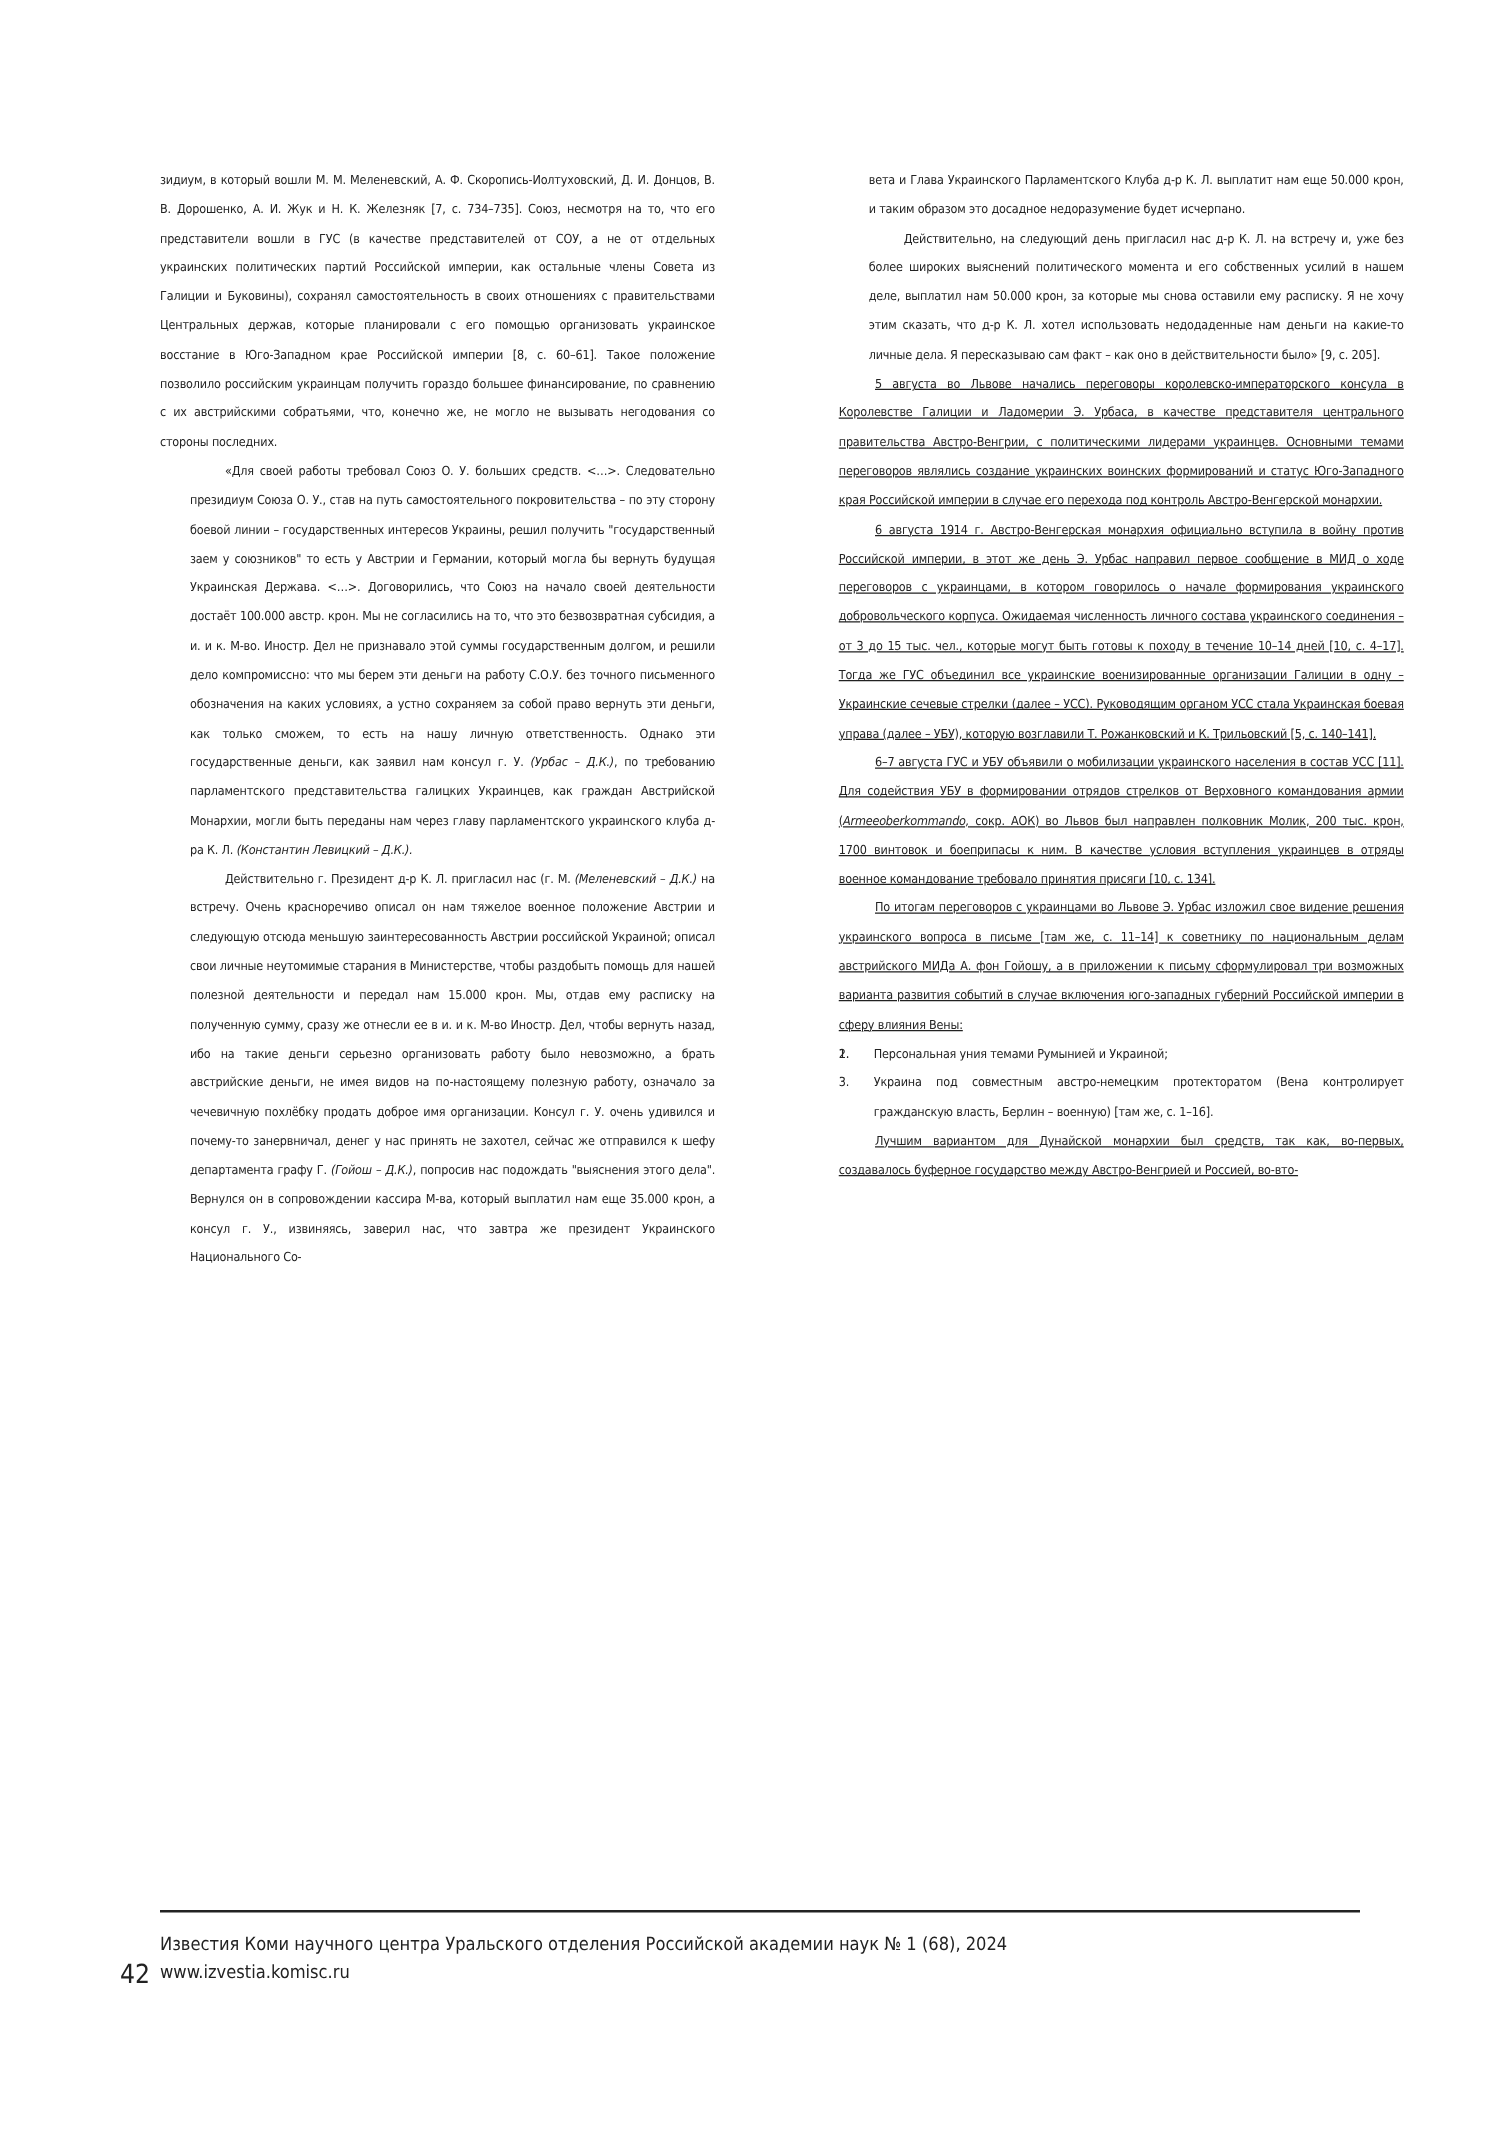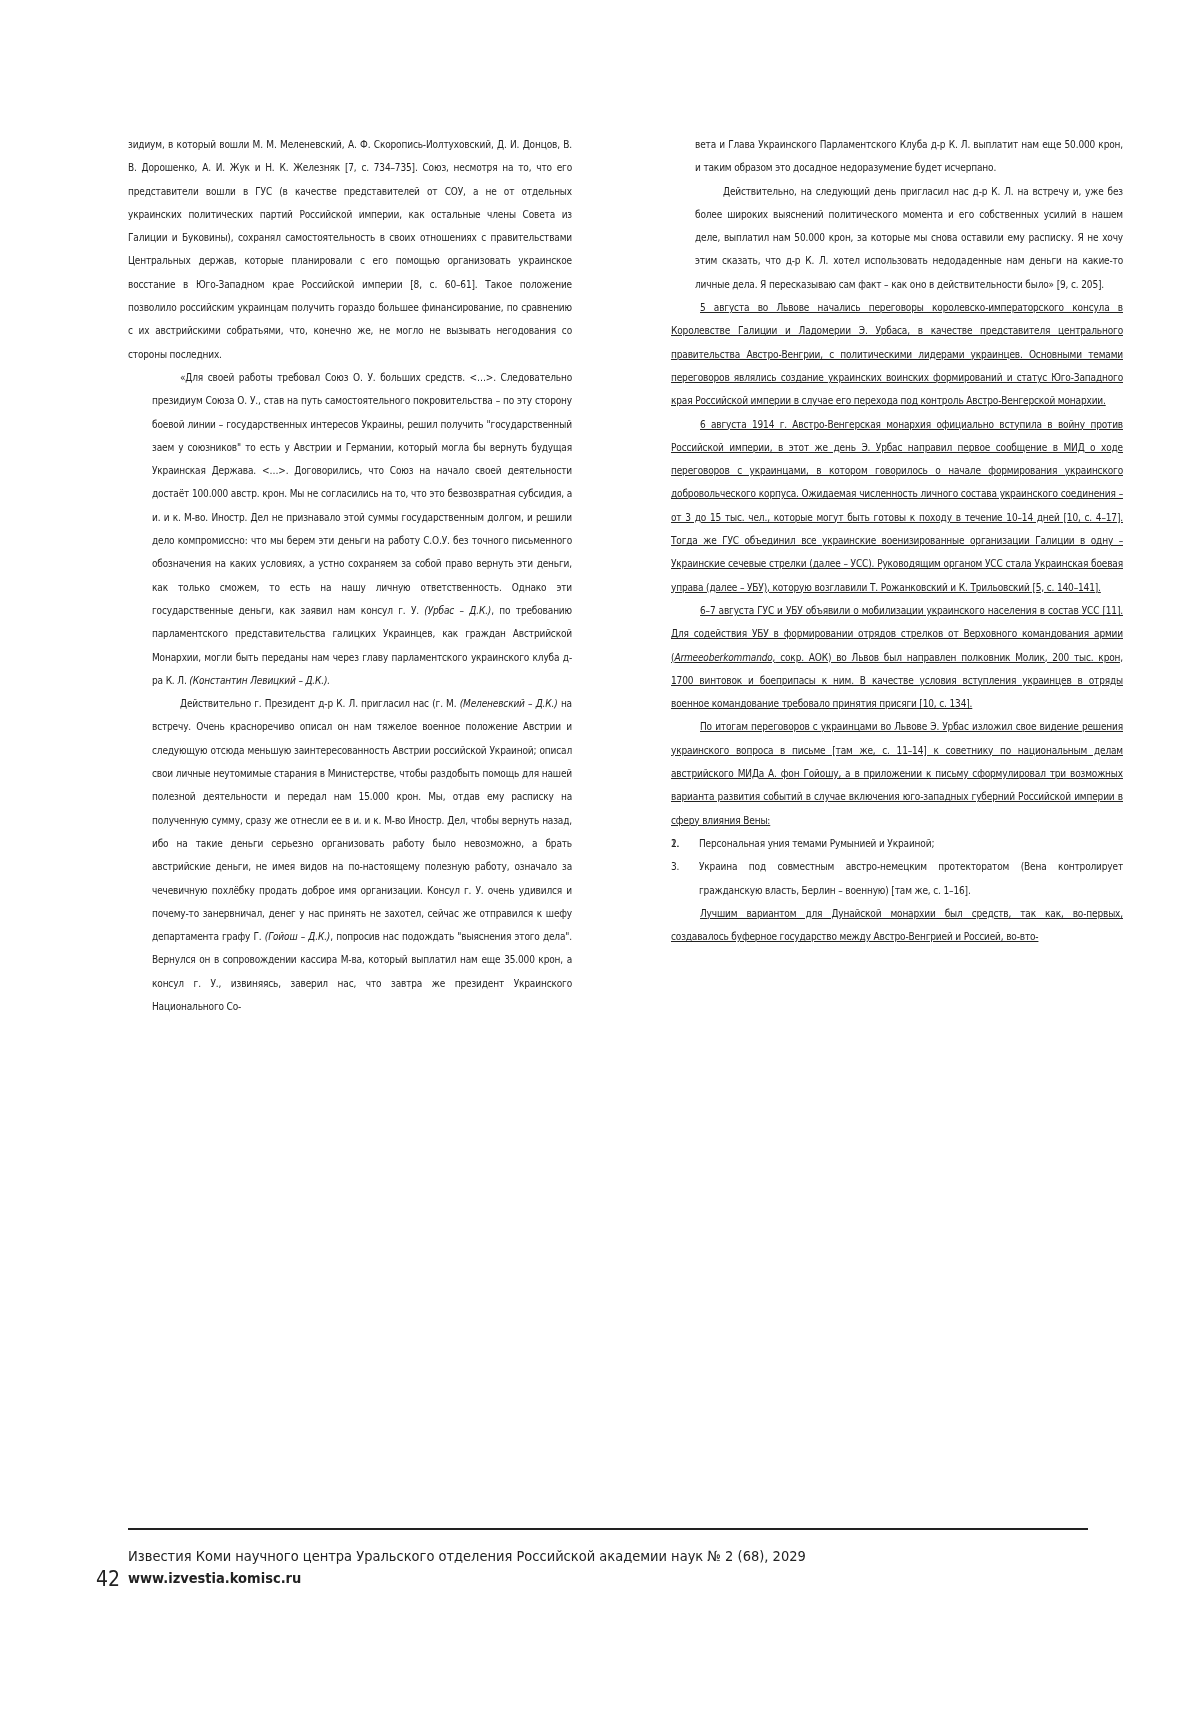--- a/index.html
+++ b/index.html
@@ -13,21 +13,21 @@
   .indent { text-indent: 29px; text-decoration: underline; }
   .quote { padding-left: 24px; }
   .quote.first { text-indent: 28px; }
   em { font-style: italic; }
   .list { margin: 0; padding: 0; list-style: none; }
   .list li { position: relative; padding-left: 28px; }
   .list li .num { position: absolute; left: 0; top: 0; }
   .footer-rule { position: absolute; left: 128px; top: 1528px; width: 960px; height: 0; border-top: 2.5px solid #222; }
   .page-num { position: absolute; left: 96px; top: 1567px; font-size: 21px; }
   .footer { position: absolute; left: 128px; top: 1545px; font-size: 14.5px; line-height: 22px; }
-  .footer .url { font-weight: bold; }
+  .footer .url { font-weight: normal; }
 </style>
 </head>
 <body>
 
 <div class="col col-left">
   <p>зидиум, в который вошли М. М. Меленевский, А. Ф. Скоропись-Иолтуховский, Д. И. Донцов, В. В. Дорошенко, А. И. Жук и Н. К. Железняк [7, с. 734–735]. Союз, несмотря на то, что его представители вошли в ГУС (в качестве представителей от СОУ, а не от отдельных украинских политических партий Российской империи, как остальные члены Совета из Галиции и Буковины), сохранял самостоятельность в своих отношениях с правительствами Центральных держав, которые планировали с его помощью организовать украинское восстание в Юго-Западном крае Российской империи [8, с. 60–61]. Такое положение позволило российским украинцам получить гораздо большее финансирование, по сравнению с их австрийскими собратьями, что, конечно же, не могло не вызывать негодования со стороны последних.</p>
   <p class="quote first"><span>«Для своей работы требовал Союз О. У. больших средств. &lt;…&gt;. Следовательно президиум Союза О. У., став на путь самостоятельного покровительства – по эту сторону боевой линии – государственных интересов Украины, решил получить "государственный заем у союзников" то есть у Австрии и Германии, который могла бы вернуть будущая Украинская Держава. &lt;…&gt;. Договорились, что Союз на начало своей деятельности достаёт 100.000 австр. крон. Мы не согласились на то, что это безвозвратная субсидия, а и. и к. М-во. Иностр. Дел не признавало этой суммы государственным долгом, и решили дело компромиссно: что мы берем эти деньги на работу С.О.У. без точного письменного обозначения на каких условиях, а устно сохраняем за собой право вернуть эти деньги, как только сможем, то есть на нашу личную ответственность. Однако эти государственные деньги, как заявил нам консул г. У.</span> <em>(Урбас – Д.К.)</em><span>, по требованию парламентского представительства галицких Украинцев, как граждан Австрийской Монархии, могли быть переданы нам через главу парламентского украинского клуба д-ра К. Л.</span> <em>(Константин Левицкий – Д.К.).</em></p>
   <p class="quote first"><span>Действительно г. Президент д-р К. Л. пригласил нас (г. М.</span> <em>(Меленевский – Д.К.)</em><span> на встречу. Очень красноречиво описал он нам тяжелое военное положение Австрии и следующую отсюда меньшую заинтересованность Австрии российской Украиной; описал свои личные неутомимые старания в Министерстве, чтобы раздобыть помощь для нашей полезной деятельности и передал нам 15.000 крон. Мы, отдав ему расписку на полученную сумму, сразу же отнесли ее в и. и к. М-во Иностр. Дел, чтобы вернуть назад, ибо на такие деньги серьезно организовать работу было невозможно, а брать австрийские деньги, не имея видов на по-настоящему полезную работу, означало за чечевичную похлёбку продать доброе имя организации. Консул г. У. очень удивился и почему-то занервничал, денег у нас принять не захотел, сейчас же отправился к шефу департамента графу Г.</span> <em>(Гойош – Д.К.)</em><span>, попросив нас подождать "выяснения этого дела". Вернулся он в сопровождении кассира М-ва, который выплатил нам еще 35.000 крон, а консул г. У., извиняясь, заверил нас, что завтра же президент Украинского Национального Со-</span></p>
 </div>
 
@@ -42,15 +42,15 @@
     <li><span class="num">1.</span></li>
     <li><span class="num">2.</span><span>Персональная уния темами Румынией и Украиной;</span></li>
     <li><span class="num">3.</span><span>Украина под совместным австро-немецким протекторатом (Вена контролирует гражданскую власть, Берлин – военную) [там же, с. 1–16].</span></li>
   </ul>
   <p class="indent">Лучшим вариантом для Дунайской монархии был средств, так как, во-первых, создавалось буферное государство между Австро-Венгрией и Россией, во-вто-</p>
 </div>
 
 <div class="footer-rule"></div>
 <div class="page-num">42</div>
 <div class="footer">
-  <div>Известия Коми научного центра Уральского отделения Российской академии наук № 2 (68), 2029</div>
+  <div>Известия Коми научного центра Уральского отделения Российской академии наук № 1 (68), 2024</div>
   <div class="url">www.izvestia.komisc.ru</div>
 </div>
 
 </body></html>

